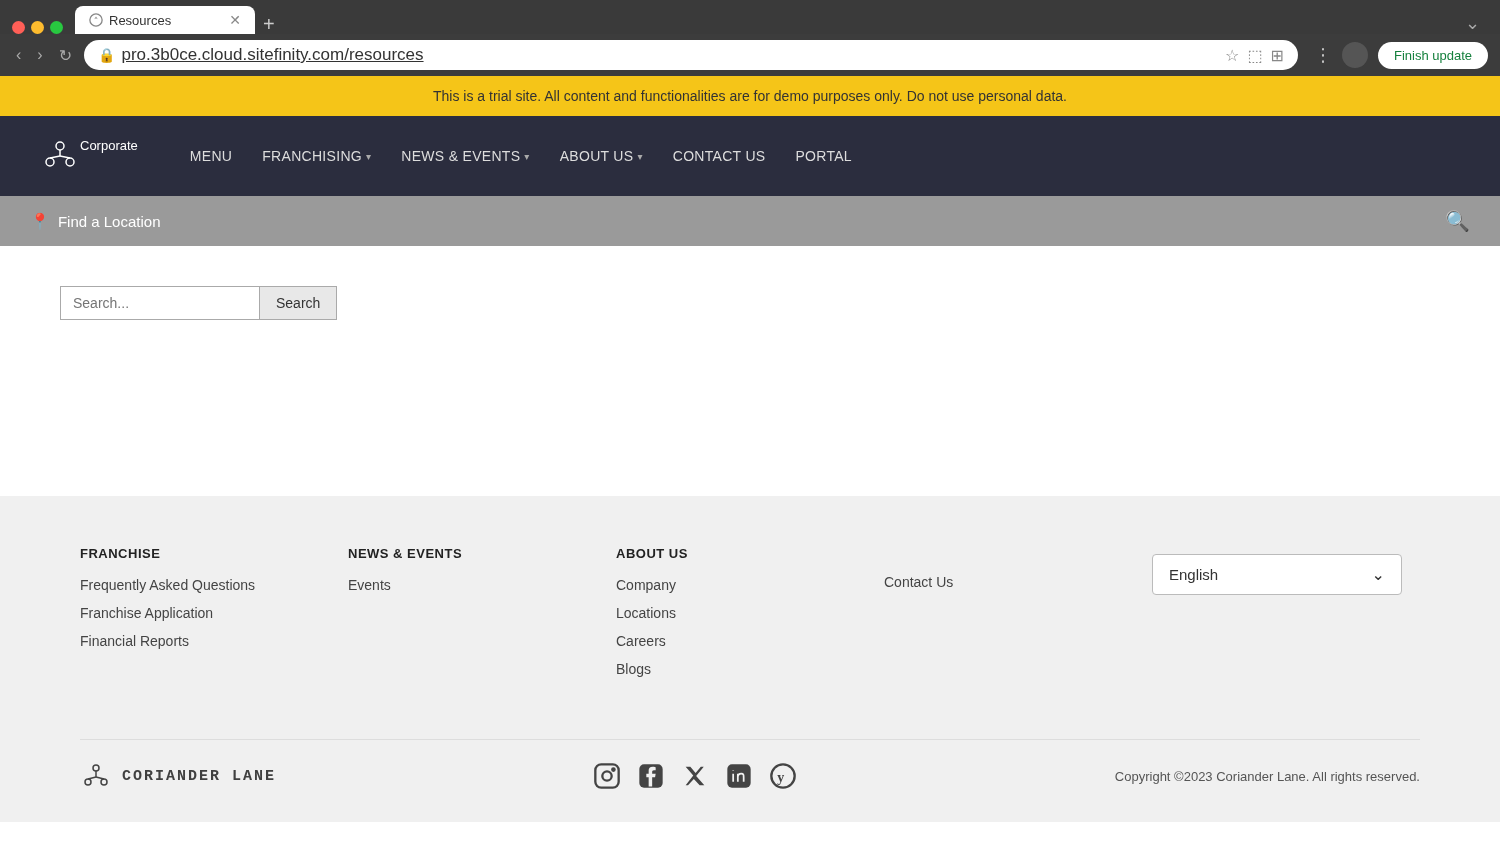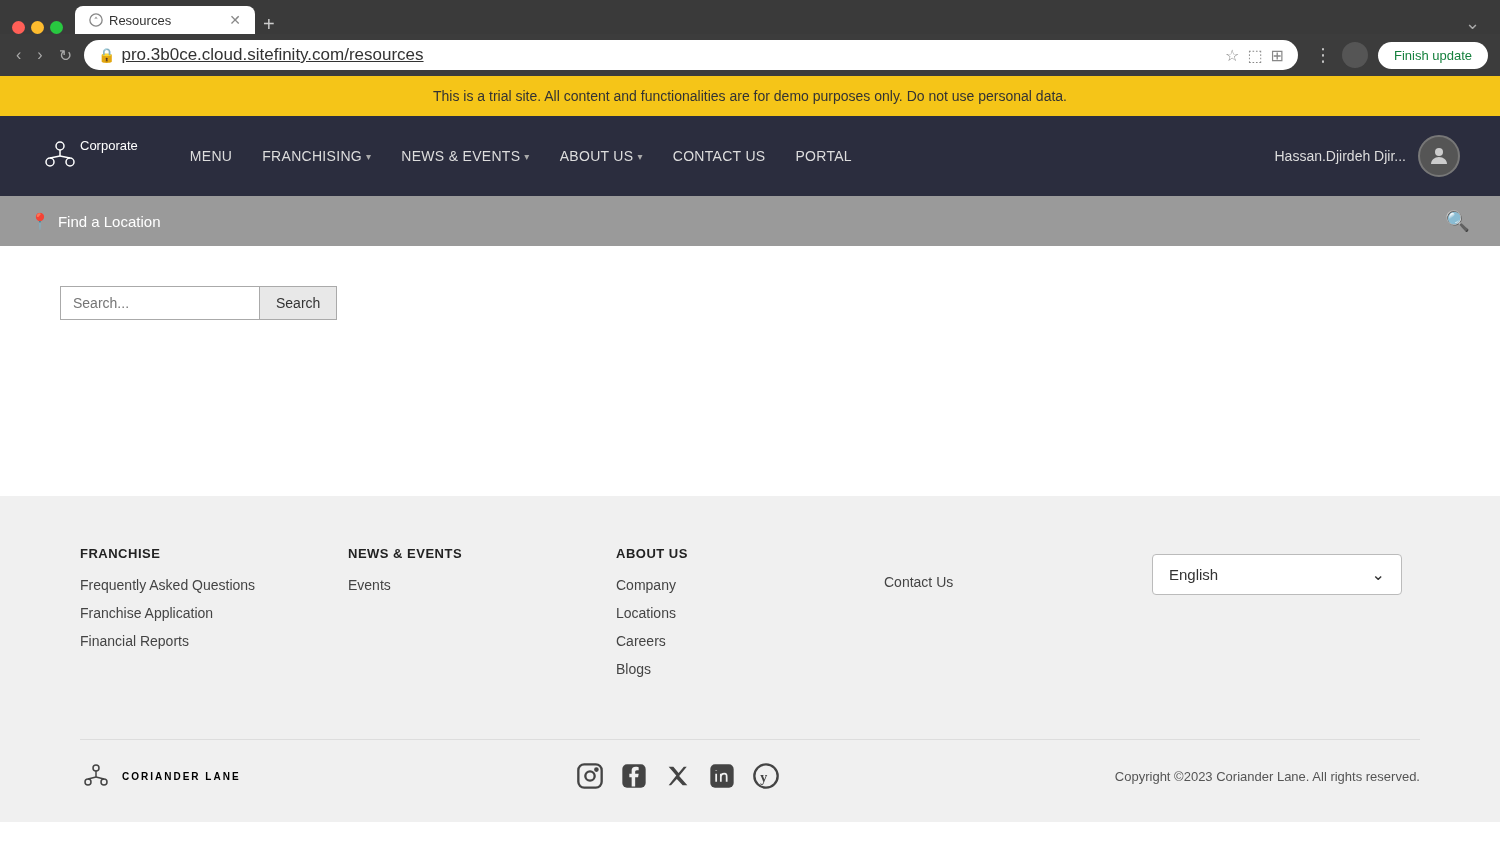--- a/index.html
+++ b/index.html
@@ -58,21 +58,21 @@
     
     .site-footer { background: #f0f0f0; padding: 50px 80px 30px; }
     .footer-columns { display: flex; gap: 0; margin-bottom: 50px; }
     .footer-col { flex: 1; }
     .footer-col-heading { font-size: 13px; font-weight: 700; color: #222; margin-bottom: 16px; letter-spacing: 0.5px; }
     .footer-link { display: block; color: #444; font-size: 14px; margin-bottom: 12px; cursor: pointer; text-decoration: none; }
     .language-selector { display: flex; align-items: center; justify-content: space-between; border: 1px solid #bbb; background: #fff; padding: 10px 16px; border-radius: 4px; cursor: pointer; min-width: 250px; font-size: 15px; color: #333; }
     .footer-bottom { display: flex; align-items: center; justify-content: space-between; padding-top: 20px; border-top: 1px solid #ddd; }
     .footer-logo { display: flex; align-items: center; gap: 10px; }
     .footer-logo-icon { width: 32px; height: 32px; }
-    .footer-logo-text { font-size: 10px; font-weight: 600; letter-spacing: 2px; color: #000000; text-transform: uppercase; }
+    .footer-logo-text { font-size: 15px; font-weight: 600; letter-spacing: 2px; color: #404040; text-transform: uppercase; font-family: Liberation Mono, monospace; }
     .social-icons { display: flex; gap: 16px; align-items: center; }
     .social-icon { width: 28px; height: 28px; color: #444; cursor: pointer; display: flex; align-items: center; justify-content: center; }
     .copyright { font-size: 13px; color: #555; }
   </style>
 </head>
 <body>
 
 <div class="browser-chrome">
 
   <div class="tab-bar">
@@ -140,29 +140,20 @@
       <span>NEWS &amp; EVENTS</span>
       <span class="nav-arrow">▾</span>
     </span>
     <span class="nav-item">
       <span>ABOUT US</span>
       <span class="nav-arrow">▾</span>
     </span>
     <span class="nav-item">CONTACT US</span>
     <span class="nav-item">PORTAL</span>
   </nav>
-  <div class="user-area">
-    <span class="user-name">Hassan.Djirdeh Djir...</span>
-    <div class="user-avatar">
-      <svg viewBox="0 0 24 24" fill="#ccc" xmlns="http://www.w3.org/2000/svg">
-        <circle cx="12" cy="8" r="4"></circle>
-        <path d="M4 20c0-4 3.6-7 8-7s8 3 8 7"></path>
-      </svg>
-    </div>
-  </div>
 </div>
 
 <div class="location-bar">
   <div class="location-left">
     <span class="location-pin">📍</span>
     <span>Find a Location</span>
   </div>
   <span class="search-icon-loc">🔍</span>
 </div>
 

